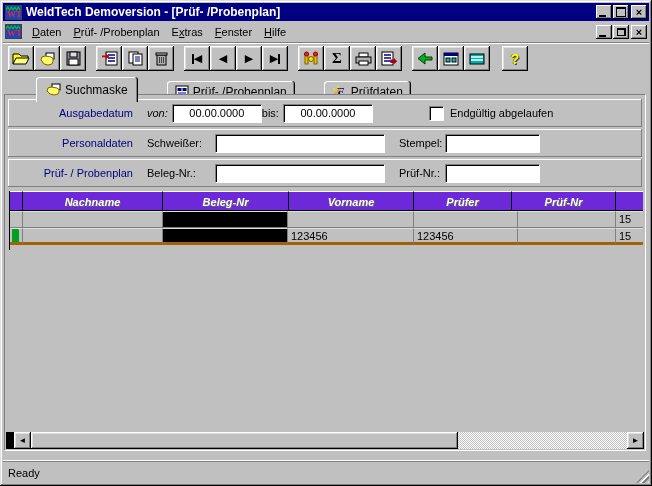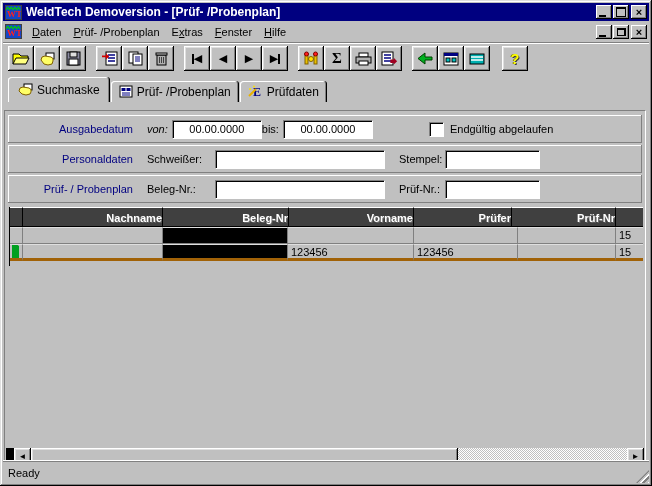--- a/index.html
+++ b/index.html
@@ -35,39 +35,39 @@
   .tgroup{display:flex;margin-right:10px;}
   .tbtn{width:26px;height:25px;background:#c0c0c0;display:flex;align-items:center;justify-content:center;flex:none;
     box-shadow:inset -1px -1px 0 #000, inset 1px 1px 0 #fff, inset -2px -2px 0 #808080, inset 2px 2px 0 #dfdfdf;}
   .navg{font-size:11px;line-height:11px;color:#000;display:flex;align-items:center;}
   .navbar{width:2px;height:10px;background:#000;}
   .sigma{font-size:15px;font-weight:bold;font-family:"Liberation Serif",serif;}
   .qmark{font-size:14px;font-weight:bold;color:#ffff00;text-shadow:1px 1px 0 #404040, -1px 0 0 #808000;}
   
   .tabband{position:absolute;left:3px;top:74px;right:3px;height:28px;display:flex;align-items:flex-end;padding-left:5px;}
   .tab{height:21px;display:flex;align-items:center;padding:0 8px;background:#c0c0c0;margin-right:1px;
-    border-radius:3px 3px 0 0;box-shadow:inset -1px 0 0 #000, inset 1px 1px 0 #fff, inset -2px 0 0 #808080;font-size:12px;white-space:nowrap;}
+    border-radius:3px 3px 0 0;box-shadow:inset -1px 0 0 #000, inset 1px 1px 0 #fff, inset -2px 0 0 #808080;font-size:12px;white-space:nowrap;margin-left:28px;}
   .tab.active{height:25px;z-index:3;position:relative;padding:0 10px;}
   .tab .ticon{margin-right:4px;display:flex;}
   
-  .client{position:absolute;left:4px;top:110px;width:642px;height:357px;background:#c0c0c0;
+  .client{position:absolute;left:4px;top:94px;width:642px;height:357px;background:#c0c0c0;
     border:1px solid;border-color:#808080 #fff #fff #808080;box-sizing:border-box;overflow:hidden;}
   .formrow{position:relative;margin:2px 3px 0 3px;height:28px;display:flex;align-items:center;
     box-shadow:inset -1px -1px 0 #808080, inset 1px 1px 0 #fff;}
   .flabel{width:125px;text-align:right;color:#000080;flex:none;}
   .ftext{white-space:nowrap;}
   .checkbox{width:13px;height:13px;background:#fff;border:1px solid;border-color:#808080 #fff #fff #808080;box-shadow:inset 1px 1px 0 #000;box-sizing:content-box;flex:none;}
   
   .gridwrap{position:absolute;left:4px;top:96px;right:2px;height:59px;overflow:hidden;border-left:1px solid #000;}
   .grid{display:flex;flex-direction:column;width:770px;}
   .grow{display:flex;height:17px;}
   .grow.header{height:20px;}
-  .hcell{background:#404040;color:#fff;font-weight:bold;text-align:right;line-height:20px;
+  .hcell{background:#6d28d9;color:#fff;font-weight:bold;text-align:center;line-height:20px;
     border-right:1px solid #000;border-bottom:1px solid #000;border-top:1px solid #fff;box-sizing:border-box;flex:none;
-    text-shadow:1px 1px 0 #636363;white-space:nowrap;overflow:hidden;}
+    text-shadow:1px 1px 0 #636363;white-space:nowrap;overflow:hidden;font-style:italic;}
   .cell{background:#c0c0c0;border-right:1px solid #808080;border-bottom:1px solid #808080;border-top:1px solid #dfdfdf;
     box-sizing:border-box;flex:none;padding:0 3px;line-height:15px;white-space:nowrap;overflow:hidden;}
   .grow.last .cell{border-bottom:3px solid #a16207;}
   .cell.redacted{background:#000;}
   .c0{width:13px;padding:0;}
   .c1{width:140px;}
   .c2{width:125px;}
   .c3{width:126px;}
   .c4{width:104px;}
   .c5{width:98px;}

